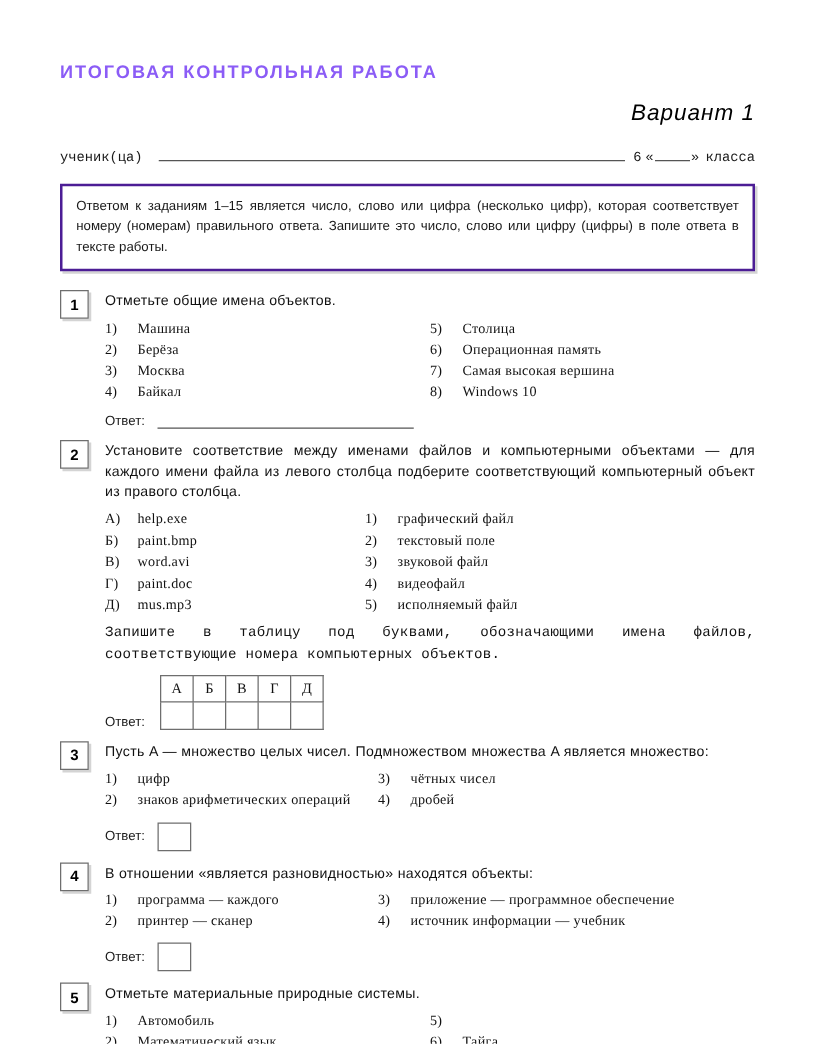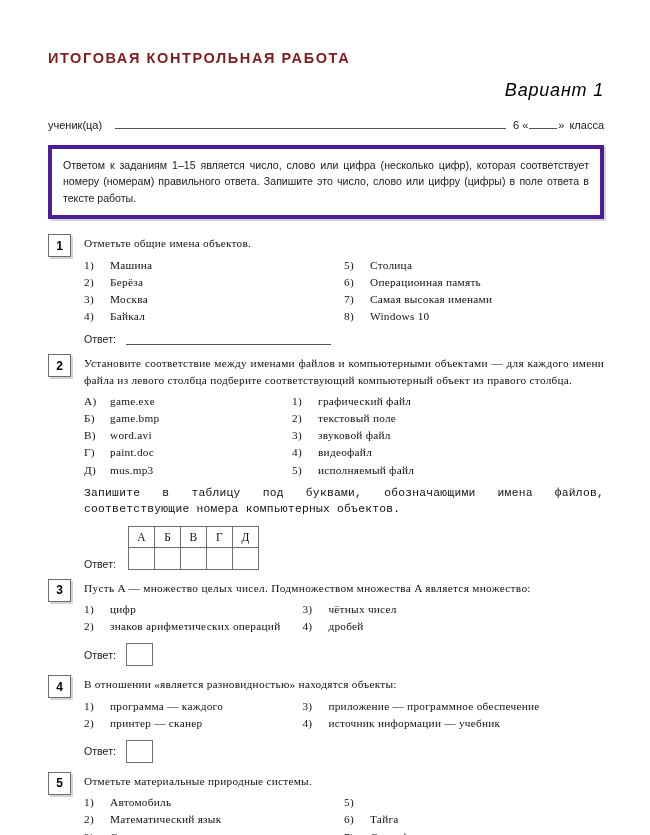--- a/index.html
+++ b/index.html
@@ -28,38 +28,38 @@
     top: 50px;
     width: 556px;
   }
 
   
   .doc-title {
     font-family: "Liberation Sans", sans-serif;
     font-weight: bold;
     font-size: 14.5px;
     letter-spacing: 1.6px;
-    color: #7f1d1d;
+    color: #8b5cf6;
     margin: 0 0 14px 0;
   }
   .variant-row {
     text-align: right;
     margin-bottom: 16px;
   }
   .variant {
     font-family: "Liberation Sans", sans-serif;
     font-style: italic;
     font-size: 18px;
     letter-spacing: 0.8px;
     color: #000;
   }
   .student-row {
     display: flex;
     align-items: baseline;
-    font-family: Liberation Sans, sans-serif;
+    font-family: Liberation Mono, monospace;
     font-size: 11px;
     color: #1a1a1a;
     margin-bottom: 14px;
     white-space: nowrap;
   }
   .student-label { margin-right: 6px; }
   .rule-fill {
     flex: 1 1 auto;
     border-bottom: 1px solid #555;
     height: 11px;
@@ -70,21 +70,21 @@
     display: inline-block;
     width: 28px;
     border-bottom: 1px solid #555;
     height: 11px;
     margin: 0 1px;
   }
   .klass-word { margin-left: 5px; }
 
   
   .instruction-box {
-    border: 4px solid #4c1d95;
+    border: 2px solid #4c1d95;
     box-shadow: 2px 2px 0 0 #d4d4d4;
     padding: 8px 11px 9px 11px;
     margin-bottom: 15px;
     background: #fff;
   }
   .instruction-text {
     font-family: "Liberation Sans", sans-serif;
     font-size: 10.6px;
     line-height: 1.55;
     text-align: justify;
@@ -112,21 +112,21 @@
     justify-content: center;
     color: #000;
     background: #fff;
     margin-right: 13px;
   }
   .task-body {
     flex: 1 1 auto;
     min-width: 0;
   }
   .task-question {
-    font-family: Liberation Serif, serif;
+    font-family: Liberation Sans, sans-serif;
     font-size: 11.3px;
     line-height: 1.45;
     text-align: justify;
     margin: 1px 0 0 0;
     letter-spacing: 0.25px;
     color: #111;
   }
   .task-question.wide { letter-spacing: 0.3px; }
 
   
@@ -258,21 +258,21 @@
             <div class="opt">
                 <span class="opt-marker">5)</span>
                 <span class="opt-text">Столица</span>
               </div>
             <div class="opt">
                 <span class="opt-marker">6)</span>
                 <span class="opt-text">Операционная память</span>
               </div>
             <div class="opt">
                 <span class="opt-marker">7)</span>
-                <span class="opt-text">Самая высокая именами</span>
+                <span class="opt-text">Самая высокая вершина</span>
               </div>
             <div class="opt">
                 <span class="opt-marker">8)</span>
                 <span class="opt-text">Windows 10</span>
               </div>
           </div>
         </div>
         <div class="answer-row">
           <span class="answer-label">Ответ:</span>
           <span class="answer-line"></span>
@@ -281,25 +281,25 @@
     </div>
 
     <div class="task">
       <div class="task-num">2</div>
       <div class="task-body">
         <p class="task-question">Установите соответствие между именами файлов и компьютерными объектами — для каждого имени файла из левого столбца подберите соответствующий компьютерный объект из правого столбца.</p>
         <div class="opts match-left">
           <div class="col">
             <div class="opt">
                 <span class="opt-marker">А)</span>
-                <span class="opt-text">game.exe</span>
+                <span class="opt-text">help.exe</span>
               </div>
             <div class="opt">
                 <span class="opt-marker">Б)</span>
-                <span class="opt-text">game.bmp</span>
+                <span class="opt-text">paint.bmp</span>
               </div>
             <div class="opt">
                 <span class="opt-marker">В)</span>
                 <span class="opt-text">word.avi</span>
               </div>
             <div class="opt">
                 <span class="opt-marker">Г)</span>
                 <span class="opt-text">paint.doc</span>
               </div>
             <div class="opt">

